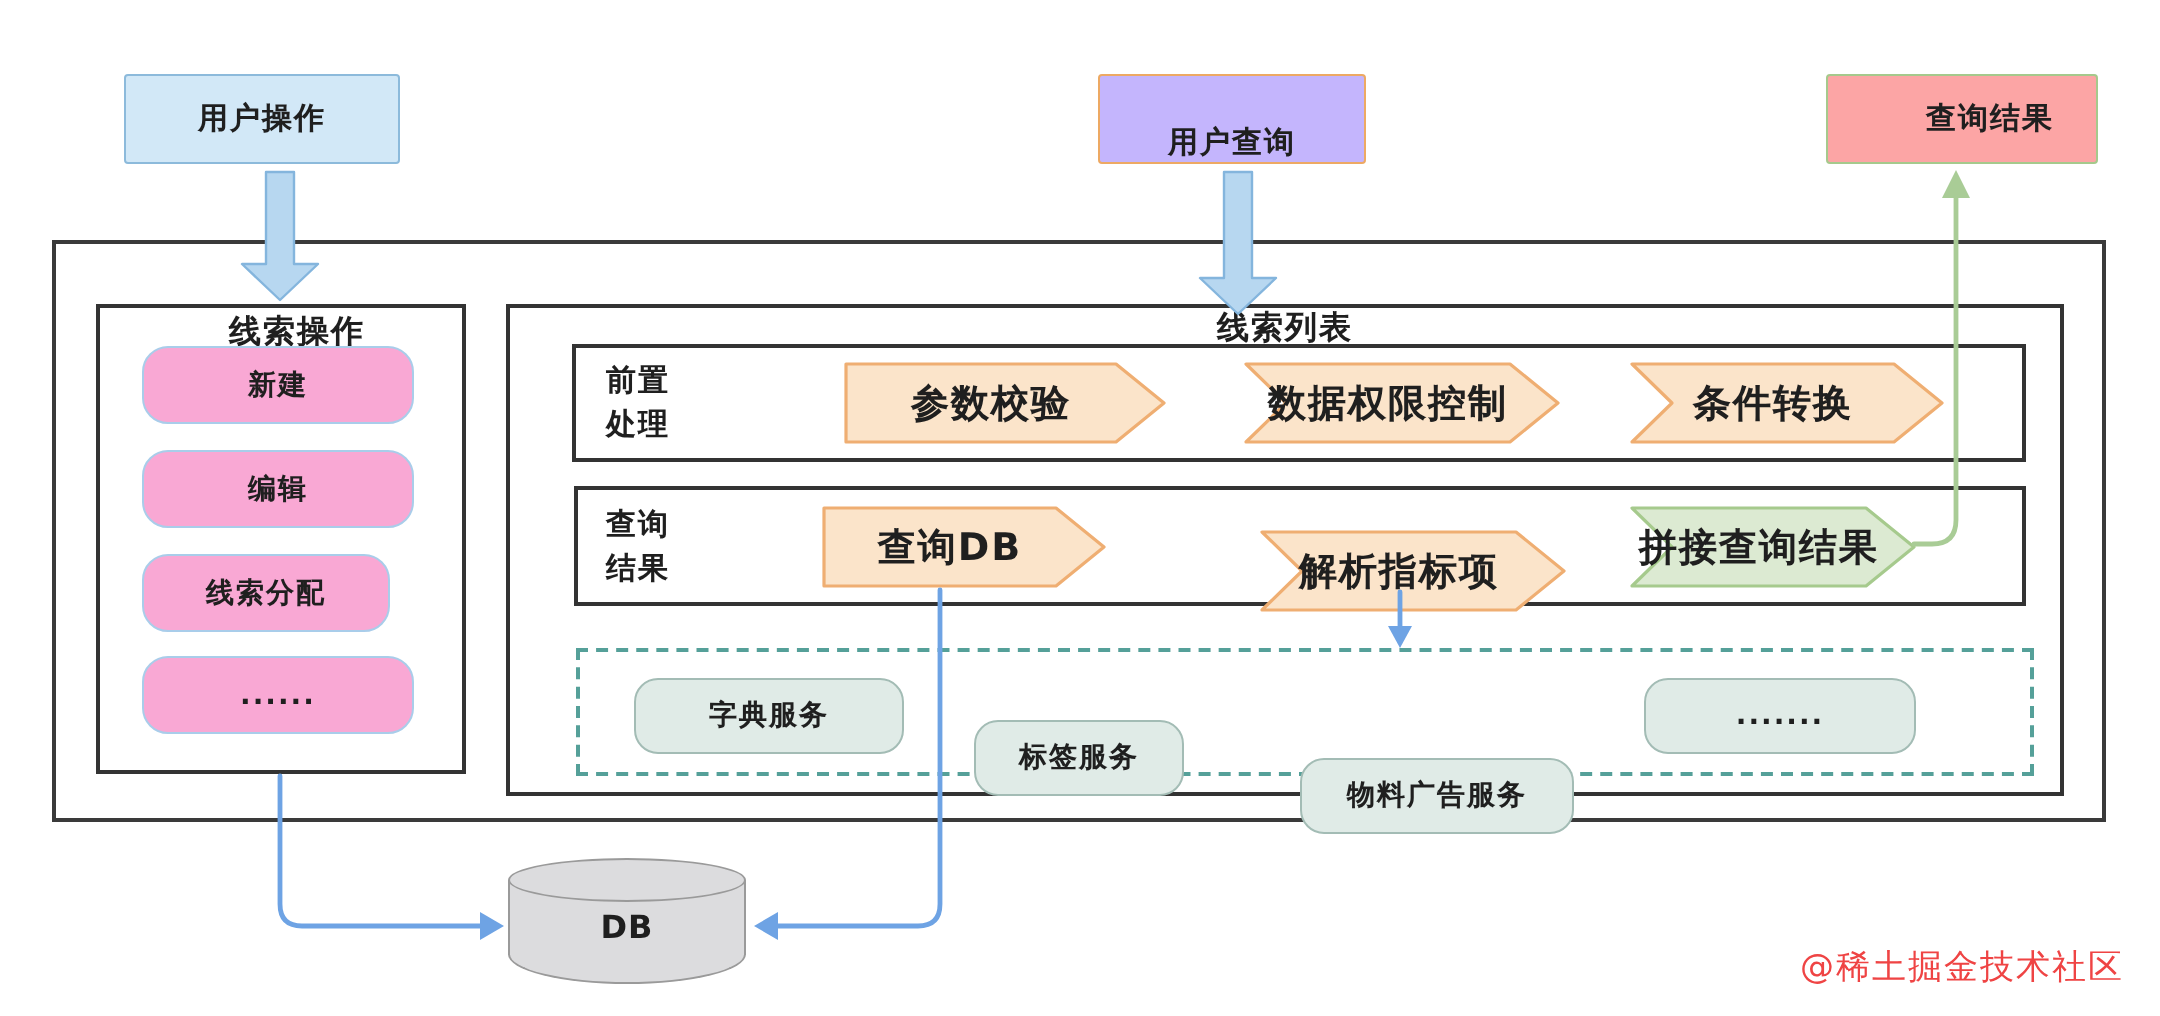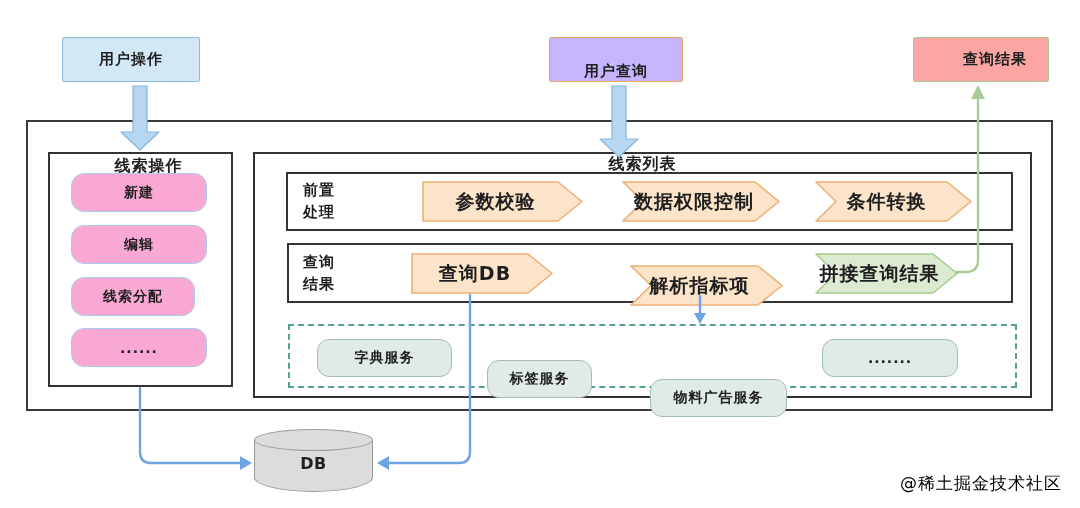--- a/index.html
+++ b/index.html
@@ -60,21 +60,21 @@
   .db-top{
     background:#dcdcde;border:1.6px solid #9a9a9a;border-radius:50%;
   }
   .db-label{
     display:flex;align-items:center;justify-content:center;
     font-size:16px;font-weight:600;letter-spacing:.5px;z-index:3;
   }
 
   .overlay{position:absolute;left:0;top:0;width:1080px;height:508px;pointer-events:none;z-index:5;}
   .watermark{
-    position:absolute;top:472px;right:18px;font-size:17px;color:#000000;letter-spacing:1px;z-index:6;
+    position:absolute;top:472px;right:18px;font-size:17px;color:#ef4444;letter-spacing:1px;z-index:6;
   }
 </style>
 </head>
 <body>
 
 <div class="stage">
 
   <div class="abs node node-blue" style="left:62px;top:37px;width:138px;height:45px;">
     <span>用户操作</span>
   </div>

